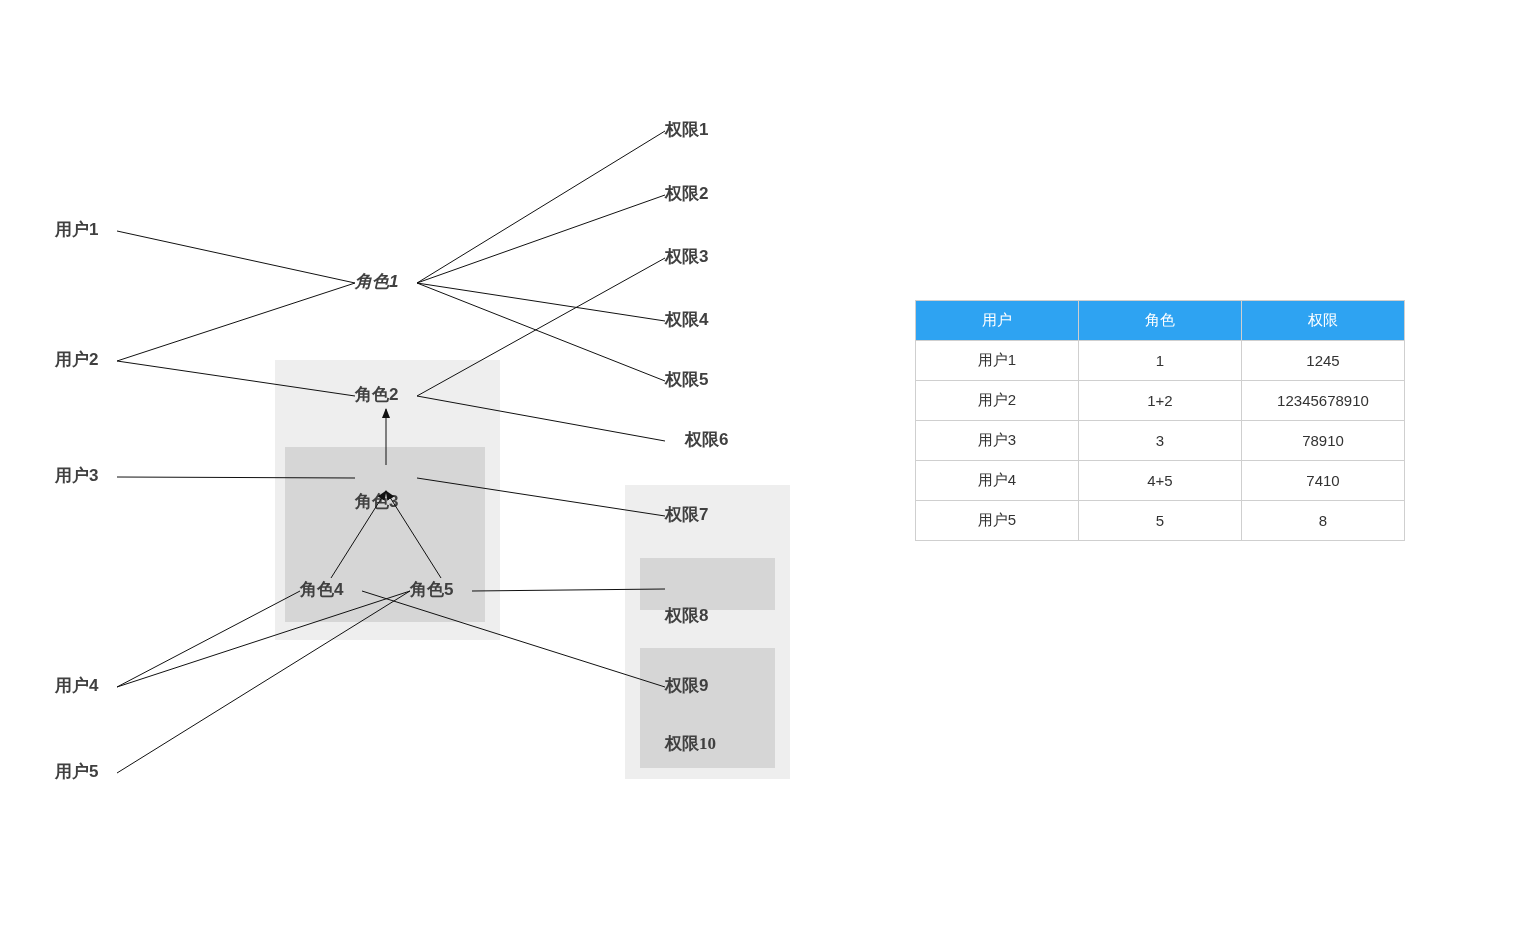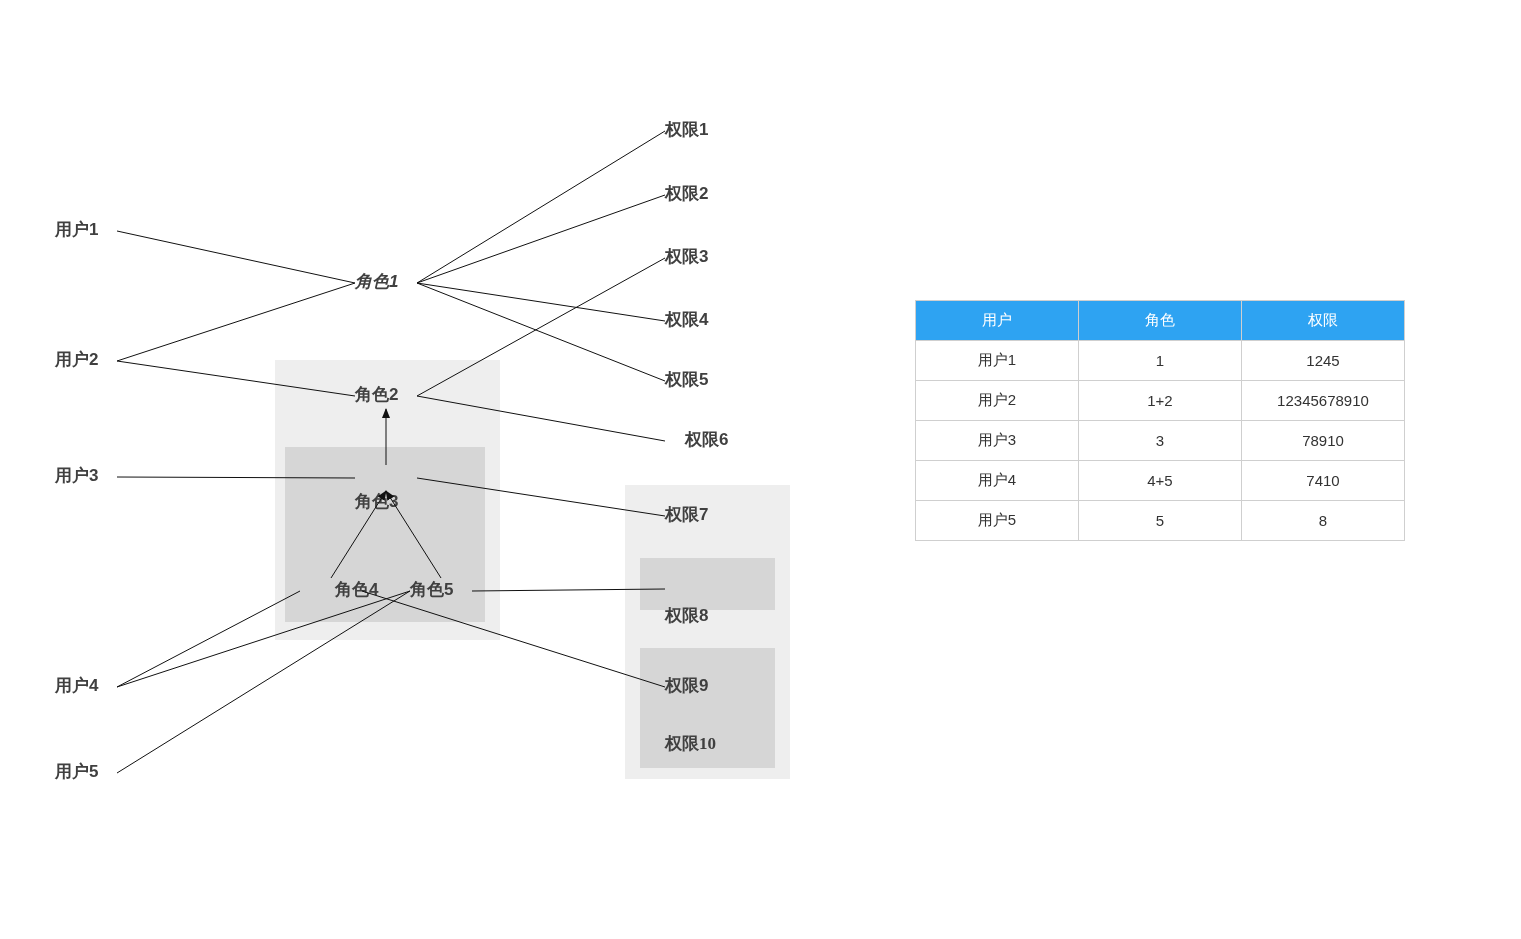--- a/index.html
+++ b/index.html
@@ -66,21 +66,21 @@
     <div class="box-inner" style="left: 640px; top: 558px; width: 135px; height: 52px;"></div>
     <div class="box-inner" style="left: 640px; top: 648px; width: 135px; height: 120px;"></div>
     <div class="node" style="left: 55px; top: 218px;"><span>用户1</span></div>
     <div class="node" style="left: 55px; top: 348px;"><span>用户2</span></div>
     <div class="node" style="left: 55px; top: 464px;"><span>用户3</span></div>
     <div class="node" style="left: 55px; top: 674px;"><span>用户4</span></div>
     <div class="node" style="left: 55px; top: 760px;"><span>用户5</span></div>
     <div class="node" style="left: 355px; top: 270px; font-style: italic;"><span>角色1</span></div>
     <div class="node" style="left: 355px; top: 383px;"><span>角色2</span></div>
     <div class="node" style="left: 355px; top: 465px; margin-top: 25px;"><span>角色3</span></div>
-    <div class="node" style="left: 300px; top: 578px; margin-left: 35px;"><span>角色4</span></div>
+    <div class="node" style="left: 300px; top: 578px;"><span>角色4</span></div>
     <div class="node" style="left: 410px; top: 578px;"><span>角色5</span></div>
     <div class="node" style="left: 665px; top: 118px;"><span>权限1</span></div>
     <div class="node" style="left: 665px; top: 182px;"><span>权限2</span></div>
     <div class="node" style="left: 665px; top: 245px;"><span>权限3</span></div>
     <div class="node" style="left: 665px; top: 308px; text-align: right;"><span>权限4</span></div>
     <div class="node" style="left: 665px; top: 368px;"><span>权限5</span></div>
     <div class="node" style="left: 665px; top: 428px; margin-left: 20px;"><span>权限6</span></div>
     <div class="node" style="left: 665px; top: 503px;"><span>权限7</span></div>
     <div class="node" style="left: 665px; top: 604px;"><span>权限8</span></div>
     <div class="node" style="left: 665px; top: 674px;"><span>权限9</span></div>

